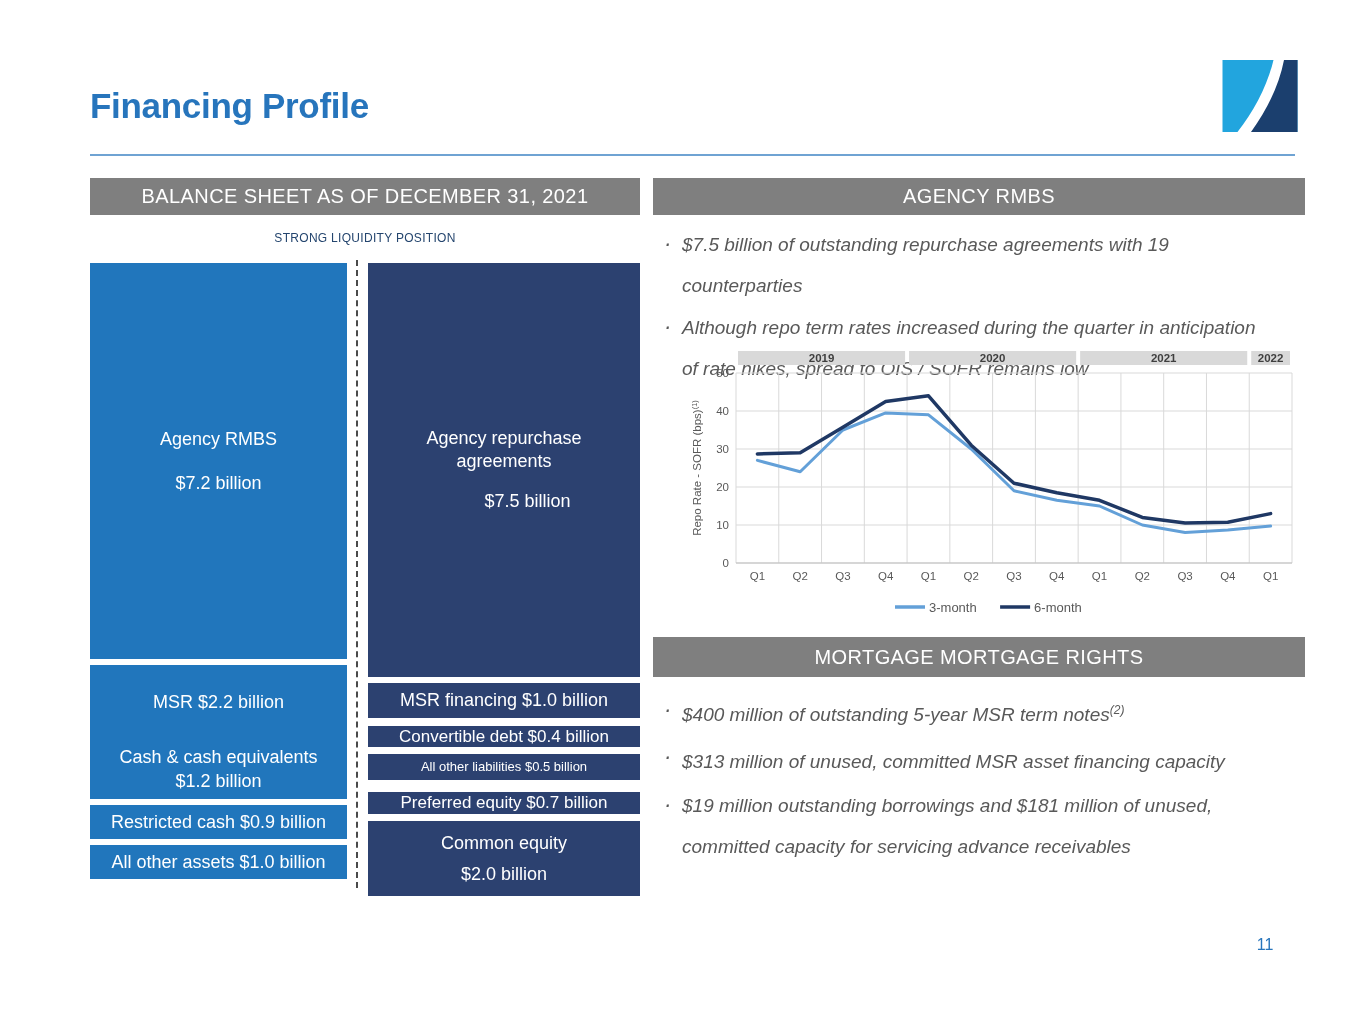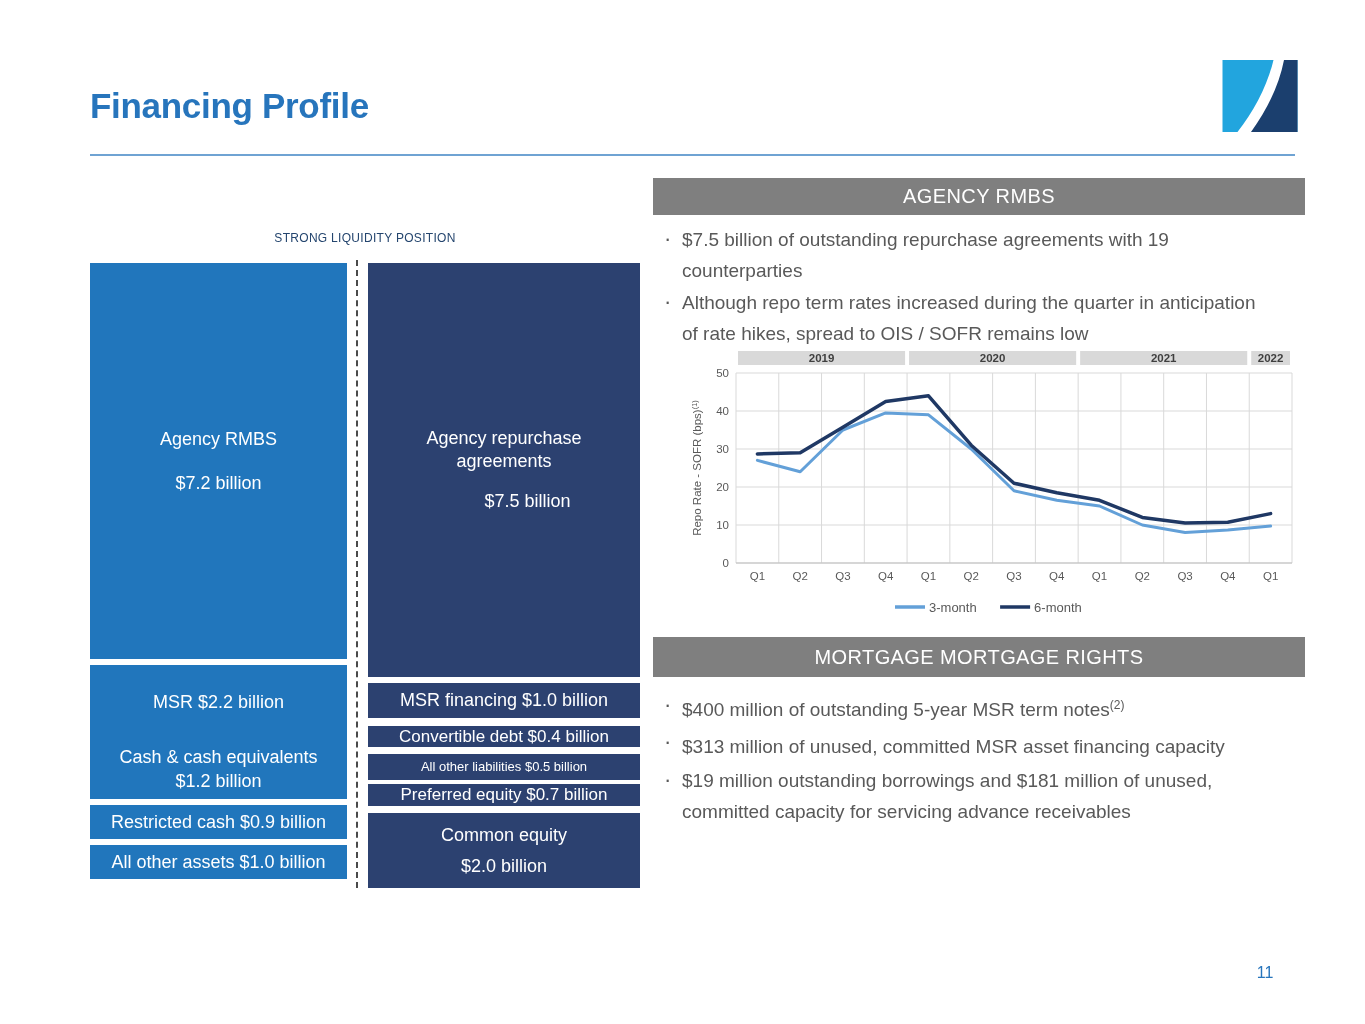--- a/index.html
+++ b/index.html
@@ -36,56 +36,57 @@
   .seg .val{margin-top:0;}
   #a0{height:396px;} #a0 .val{margin-top:22px;}
   #a1{height:74px;margin-top:6px;}
   #a2{height:60px;margin-top:0;} #a2 .val{margin-top:2px;}
   #a3{height:34px;margin-top:6px;}
   #a4{height:34px;margin-top:6px;}
   #l0{height:414px;} #l0 .lbl{max-width:190px;} #l0 .val{margin-top:18px;margin-left:47px;}
   #l1{height:35px;margin-top:6px;}
   #l2{height:21px;margin-top:8px;font-size:17px;}
   #l3{height:26px;margin-top:7px;font-size:13px;}
-  #l4{height:22px;margin-top:4px;font-size:17px;}
+  #l4{height:22px;margin-top:12px;font-size:17px;}
   #l5{height:75px;margin-top:7px;} #l5 .val{margin-top:8px;}
   .divider{position:absolute;left:356px;top:260px;height:628px;width:0;border-left:2px dashed #4a4a4a;}
 
-  .bullets{position:absolute;list-style:none;color:var(--body-text-gray);font-size:19px;line-height:27px;}
+  .bullets{position:absolute;list-style:none;color:var(--body-text-gray);font-size:19px;line-height:37px;font-style:italic;}
   .bullets li{position:relative;padding-left:24px;margin-bottom:5px;}
   .bullets li::before{content:"\00b7";position:absolute;left:6px;top:-1px;font-size:22px;color:var(--body-text-gray);}
   .bullets sup{font-size:12px;}
   .agency-bullets{left:658px;top:226px;width:604px;}
   .msr-bullets{left:658px;top:692px;width:580px;}
   .msr-bullets li{margin-bottom:6px;}
 
   .chart-wrap{position:absolute;left:688px;top:345px;width:612px;height:278px;}
   .chart-wrap svg{display:block;}
   .tick{font-size:11.5px;fill:var(--body-text-gray);font-family:"Liberation Sans",sans-serif;}
   .band-label{font-size:11.5px;font-weight:bold;fill:#3F3F3F;font-family:"Liberation Sans",sans-serif;}
   .legend-label{font-size:13px;fill:var(--body-text-gray);font-family:"Liberation Sans",sans-serif;}
 
   .page-num{position:absolute;left:1240px;top:936px;width:50px;text-align:center;
-    color:var(--title-blue);font-size:16px;margin-top:28px;}
+    color:var(--title-blue);font-size:16px;}
 </style>
 </head>
 <body>
 
 <div class="slide">
 
   <div class="title">Financing Profile</div>
 
   <svg class="logo" viewBox="0 0 100 96" aria-hidden="true">
     <rect class="light" x="0" y="0" width="100" height="96"></rect>
     <path class="navy" d="M100 0 L100 96 L30 96 C55 64 72 30 79 0 Z"></path>
     <path class="swoosh" d="M68 0 C60 34 42 68 20 96 L38 96 C60 66 76 32 82 0 Z"></path>
   </svg>
 
   <div class="rule"></div>
 
+  <div class="section-header hdr-balance">BALANCE SHEET AS OF DECEMBER 31, 2021</div>
   <div class="section-header hdr-agency">AGENCY RMBS</div>
 
   <div class="subheader">STRONG LIQUIDITY POSITION</div>
 
   <div class="col col-assets">
     <div class="seg" id="a0">
       <div class="lbl">Agency RMBS</div>
       <div class="val">$7.2 billion</div>
     </div>
     <div class="seg" id="a1">

